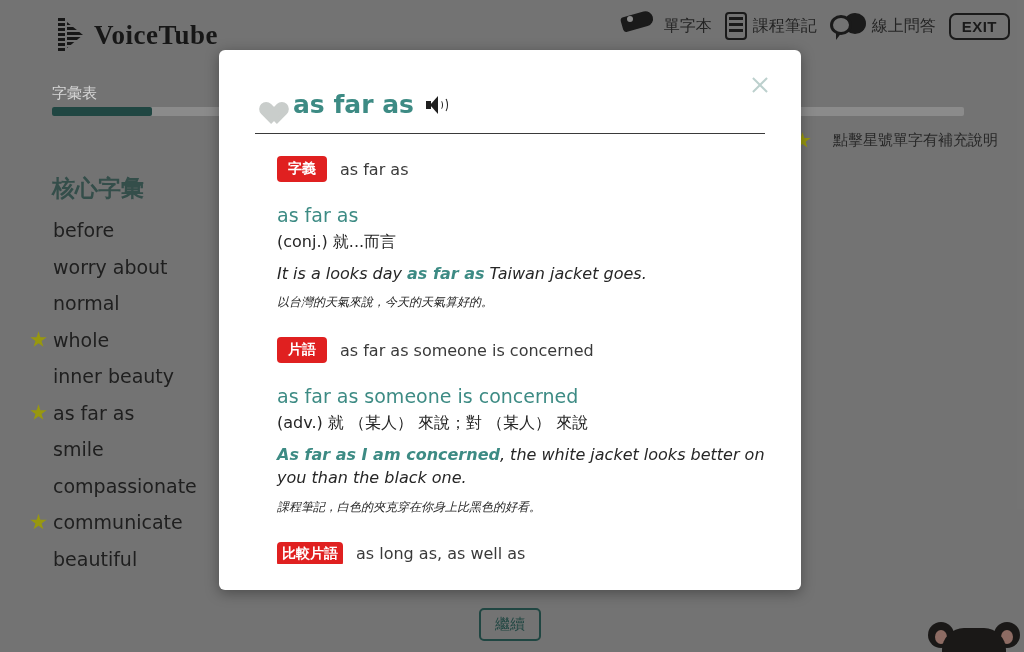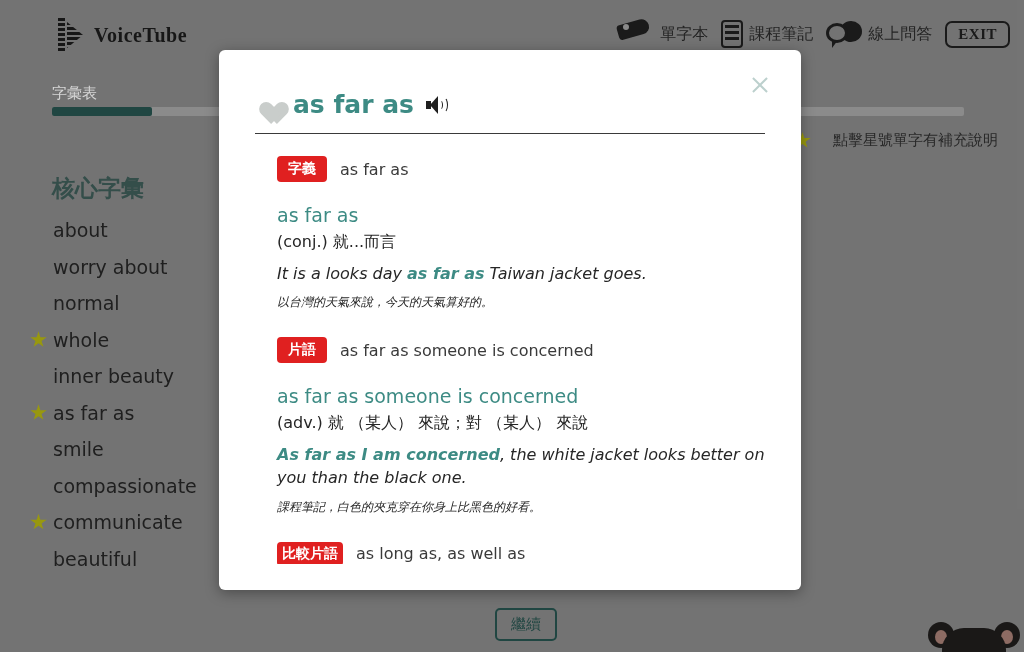--- a/index.html
+++ b/index.html
@@ -35,25 +35,25 @@
     position:absolute; left:9px; top:4px;
     width:0; height:0;
     border-top:13px solid transparent;
     border-bottom:13px solid transparent;
     border-left:16px solid #1c1c1c;
     -webkit-mask-image:repeating-linear-gradient(#000 0 3px, transparent 3px 5px);
             mask-image:repeating-linear-gradient(#000 0 3px, transparent 3px 5px);
   }
   #logo-text {
     font-family:"Liberation Serif", serif;
-    font-size:20px; font-weight:700; color:#1c1c1c; letter-spacing:.5px;
+    font-size:27px; font-weight:700; color:#1c1c1c; letter-spacing:.5px;
   }
 
   #header-actions {
-    position:absolute; right:14px; top:20px;
+    position:absolute; right:14px; top:12px;
     display:flex; align-items:center; gap:13px;
   }
   .hdr-item { display:flex; align-items:center; gap:6px; }
   .hdr-label {
     font-size:16px; color:#2b2b2b;
     font-family:"DejaVu Sans","Liberation Sans",sans-serif;
   }
 
   .ico-tag { width:38px; height:24px; position:relative; }
   .ico-tag .body {
@@ -90,21 +90,21 @@
     border-bottom:8px solid transparent;
   }
   .ico-chat .inner {
     position:absolute; left:3px; top:5px; width:16px; height:14px;
     background:#8a8a8a; border-radius:50%;
   }
 
   #exit-btn {
     border:2px solid #1f1f1f; border-radius:7px;
     padding:3px 11px; font-size:15px; font-weight:700; color:#1f1f1f;
-    font-family:Liberation Serif, serif; letter-spacing:.5px;
+    font-family:Liberation Sans, sans-serif; letter-spacing:.5px;
     background:transparent; cursor:pointer;
   }
 
   
   #vocab-label {
     position:absolute; left:52px; top:84px;
     font-size:15px; color:#ffffff;
     font-family:"DejaVu Sans","Liberation Sans",sans-serif;
   }
   #progress-track {
@@ -146,21 +146,20 @@
     font-family:"DejaVu Sans","Liberation Sans",sans-serif;
   }
 
   
   #continue-btn {
     position:absolute; left:479px; top:608px;
     border:2px solid #27544f; border-radius:5px;
     background:transparent; color:#27544f;
     font-size:15px; padding:5px 14px; cursor:pointer;
     font-family:"DejaVu Sans","Liberation Sans",sans-serif;
-    margin-left:16px;
   }
 
   
   #mascot {
     position:absolute; left:928px; top:622px; width:92px; height:30px;
   }
   #mascot .ear {
     position:absolute; top:0; width:26px; height:26px;
     background:#1f1d1c; border-radius:50%;
   }
@@ -332,21 +331,21 @@
 <div id="hint">
   <span class="star"></span>
   <span>點擊星號單字有補充說明</span>
 </div>
 
 <div id="core-title">核心字彙</div>
 
 <div id="word-list">
     <div class="word-row">
       <span class="star"></span>
-      <span class="word-label">about</span>
+      <span class="word-label">before</span>
     </div>
     <div class="word-row">
       <span class="star"></span>
       <span class="word-label">worry about</span>
     </div>
     <div class="word-row">
       <span class="star"></span>
       <span class="word-label">normal</span>
     </div>
     <div class="word-row starred">

